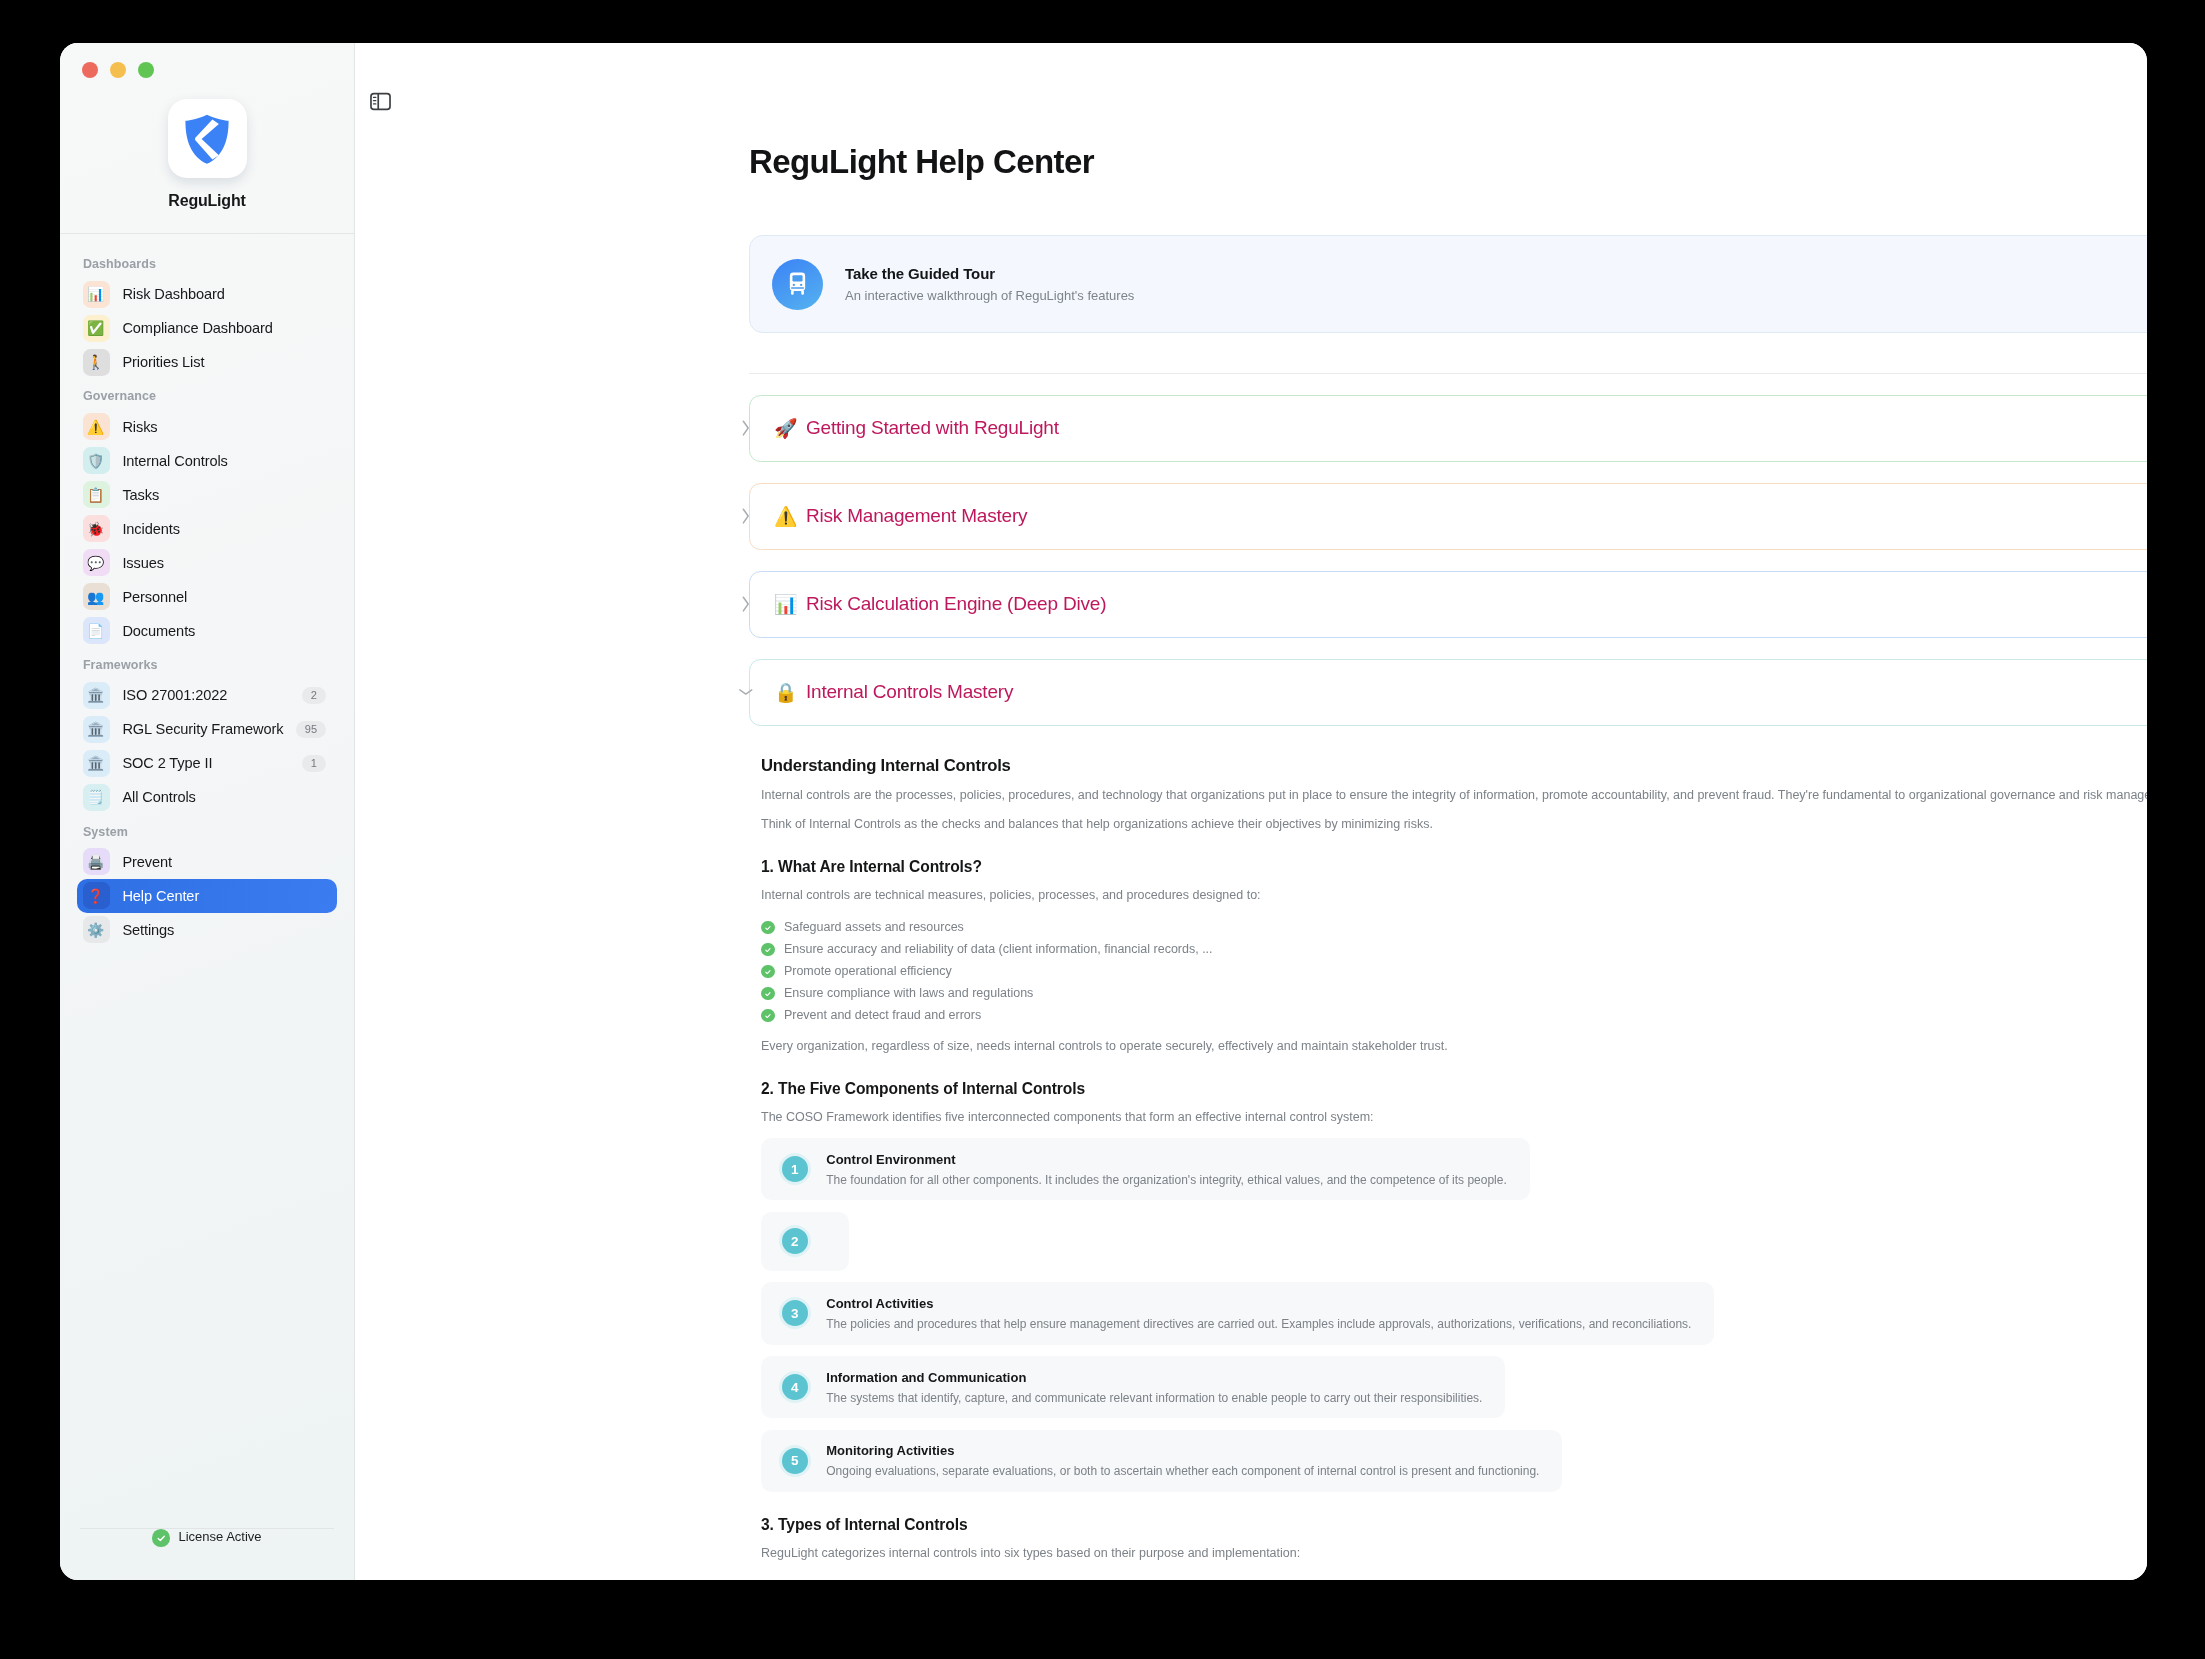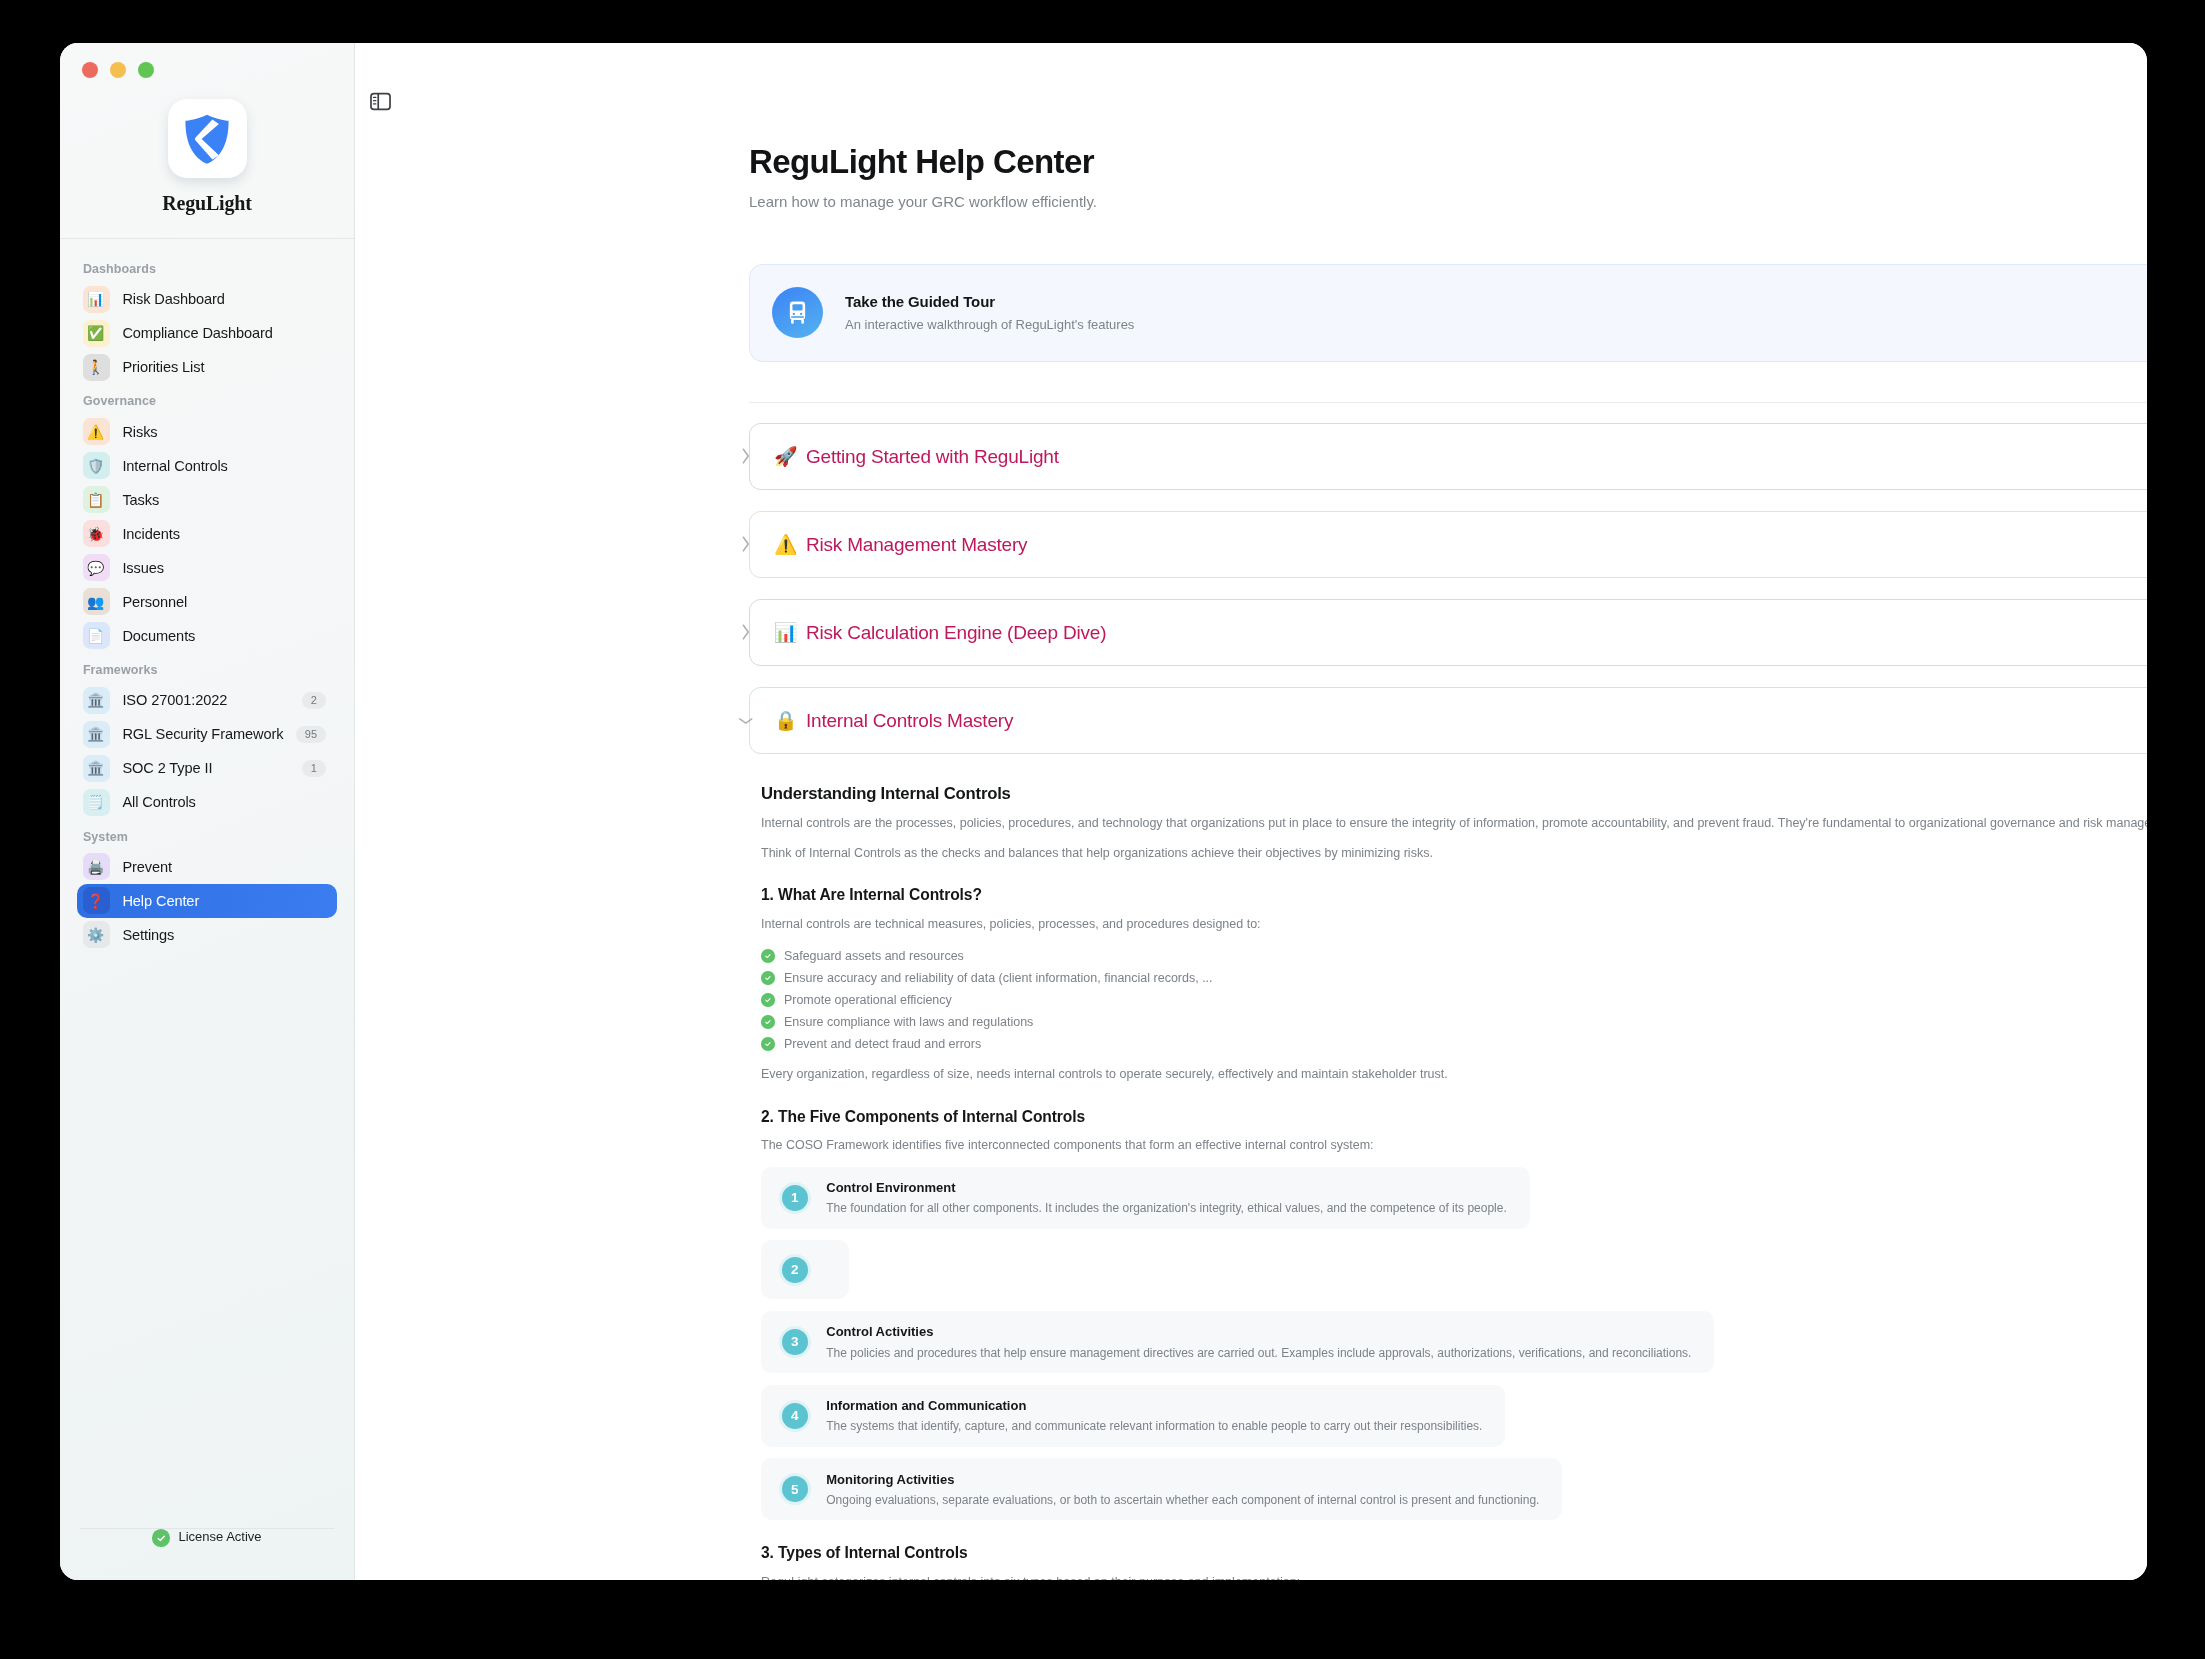--- a/index.html
+++ b/index.html
@@ -67,25 +67,24 @@
   }
   .brand-logo {
     width: 79px; height: 79px;
     border-radius: 19px;
     background: #ffffff;
     box-shadow: 0 4.2px 11.5px rgba(30,60,90,0.13);
     display: flex; align-items: center; justify-content: center;
   }
   .brand-name {
     margin-top: 13.5px;
-    font-size: 20px;
+    font-size: 16px;
     font-weight: 700;
     color: #16181a;
     letter-spacing: -0.2px;
-    font-family: Liberation Serif, serif;
   }
 
   .sb-divider {
     height: 0.5px;
     background: #e3e7e8;
     margin: 0 0 0 0;
   }
 
   #nav {
     flex: 1 1 auto;
@@ -466,21 +465,20 @@
       <line x1="4.3" y1="6" x2="7.2" y2="6" stroke="#3c4043" stroke-width="1.6" stroke-linecap="round"></line>
       <line x1="4.3" y1="10" x2="7.2" y2="10" stroke="#3c4043" stroke-width="1.6" stroke-linecap="round"></line>
       <line x1="4.3" y1="14" x2="7.2" y2="14" stroke="#3c4043" stroke-width="1.6" stroke-linecap="round"></line>
     </svg>
   </div>
 
   <main id="main">
 
     <header id="page-head">
       <h1 id="page-title">ReguLight Help Center</h1>
-      <p id="page-sub">Learn how to manage your GRC workflow efficiently.</p>
     </header>
 
     <div id="tour-card">
       <span class="tour-ico">
         <svg width="23" height="26" viewBox="0 0 30 34">
           <rect x="5" y="2" width="20" height="24" rx="4.5" fill="#ffffff"></rect>
           <rect x="8.4" y="5.4" width="13.2" height="8.4" rx="1.6" fill="#4a9cf0"></rect>
           <circle cx="10.2" cy="18.2" r="1.5" fill="#4a9cf0"></circle>
           <circle cx="19.8" cy="18.2" r="1.5" fill="#4a9cf0"></circle>
           <rect x="6.4" y="21.4" width="17.2" height="1.8" rx="0.9" fill="#4a9cf0"></rect>

